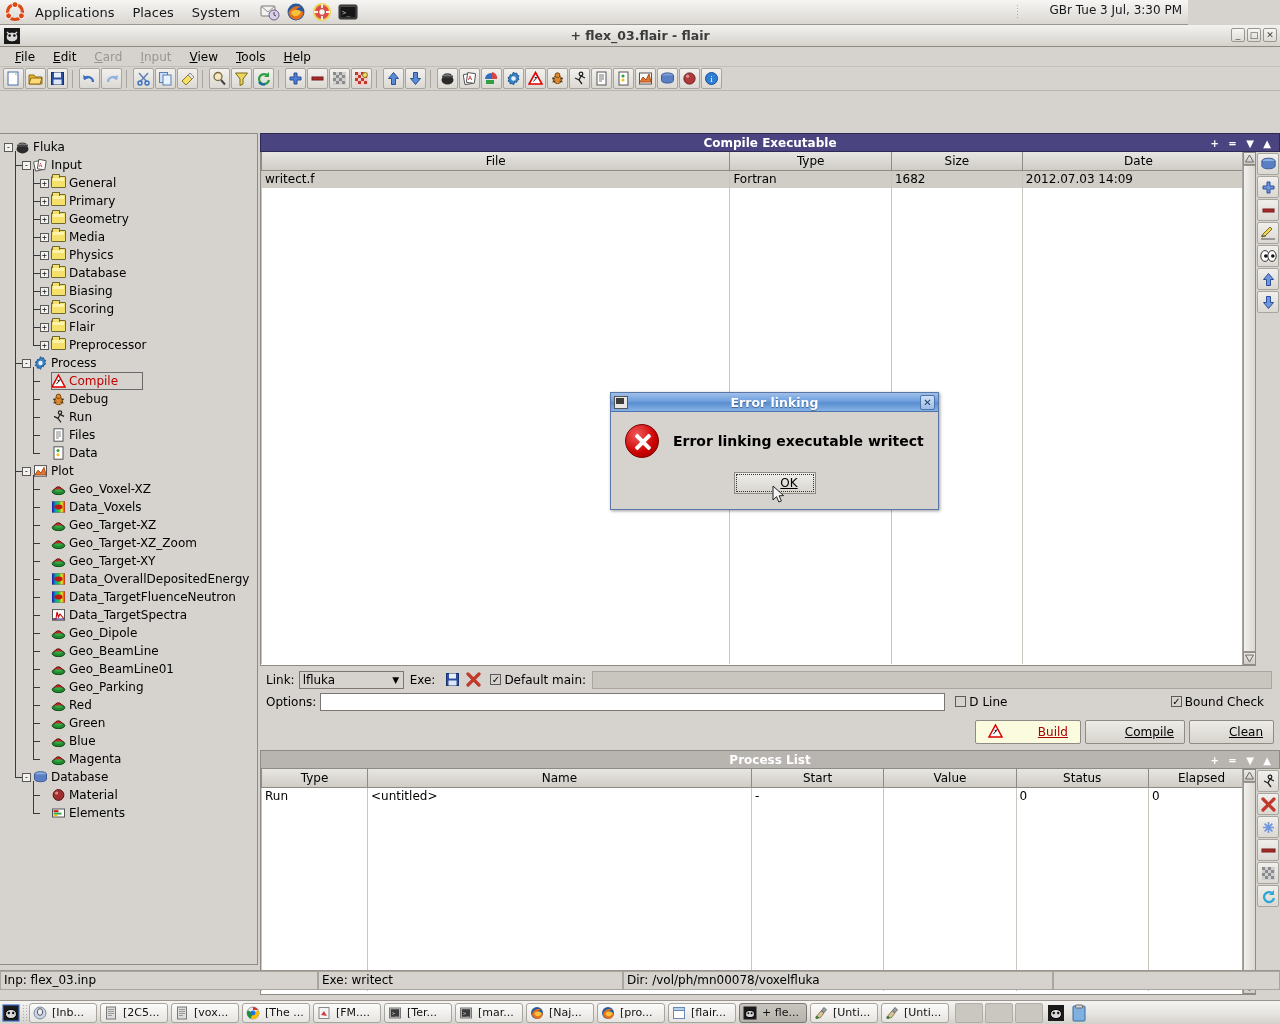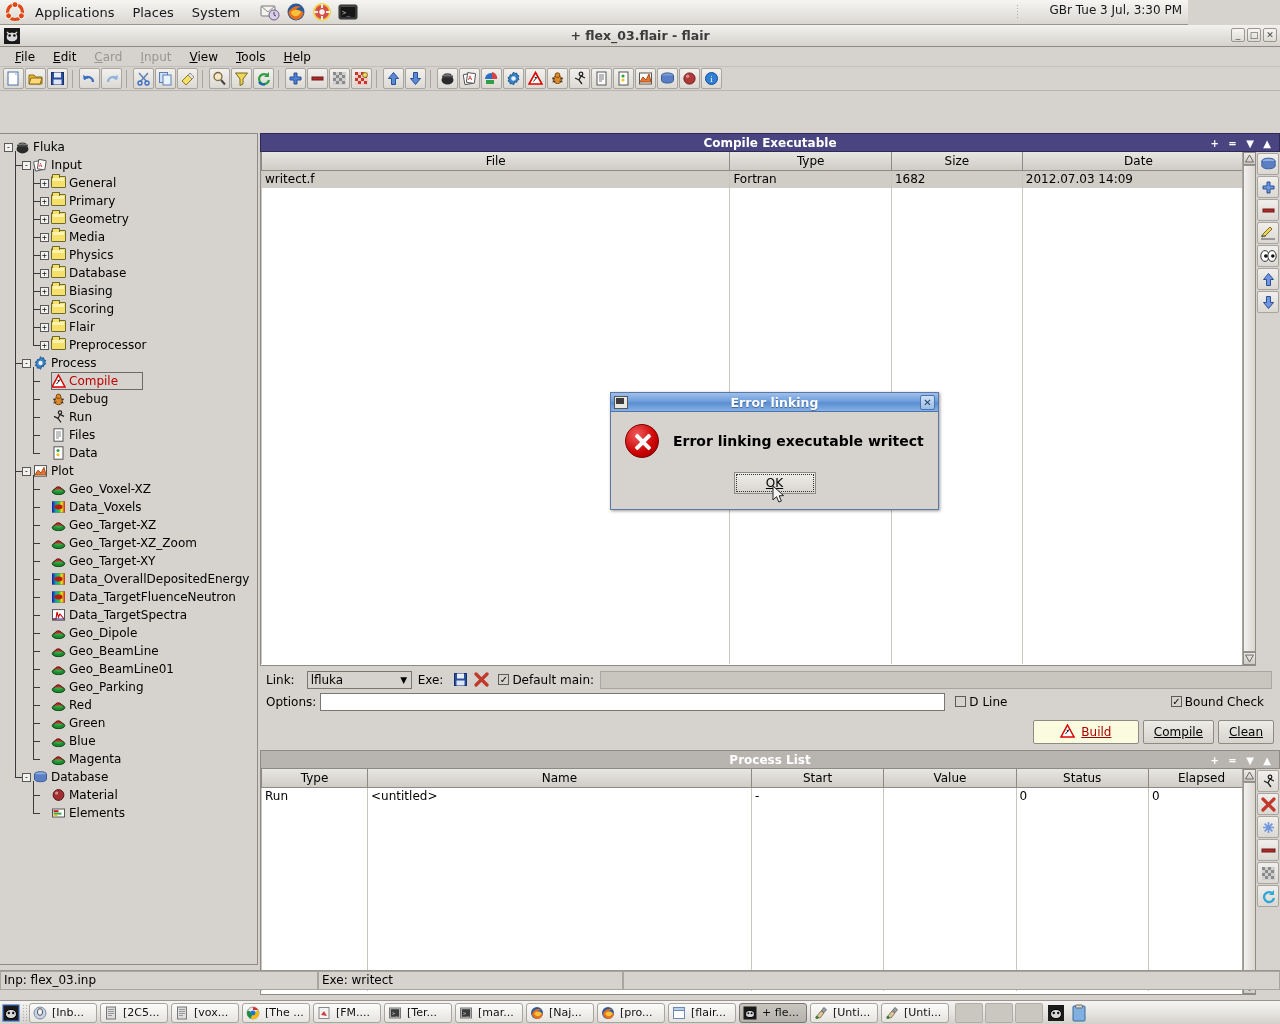--- a/index.html
+++ b/index.html
@@ -268,21 +268,21 @@
   .dlg-btnrow { display:flex; justify-content:center; margin-top:10px; }
   .dlg-ok {
     width:82px;height:22px;
     background:linear-gradient(to bottom,#efedea,#d8d5cf);
     border:1px solid #8e8a84; outline:1px dotted #333; outline-offset:-3px;
     font-size:12px; display:flex;align-items:center;justify-content:center;
   }
   .cursor {
     position:absolute; left:772px; top:460px; width:13px; height:19px; z-index:60;
   }
-  .u { text-decoration:underline; }
+  .u { text-decoration:underline;margin-left:29px; }
 </style>
 </head>
 <body>
 
 <div class="screen">
 
   <div class="gnome-panel">
     <div class="gnome-logo">
       <svg width="22" height="20" viewBox="0 0 22 20">
         <circle cx="11" cy="10" r="7.5" fill="none" stroke="#dd4814" stroke-width="3.2"></circle>
@@ -1076,21 +1076,21 @@
             <div class="sidebtn">
               <svg width="15" height="15">
                   <path d="M7.5 13.5l5-6h-3v-6h-4v6h-3z" fill="#6f96de" stroke="#2a4f96"></path>
                 </svg>
             </div>
           </div>
         </div>
 
         <div class="formarea">
           <div class="frow">
-            <span class="flabel" style="margin-right:12px;">Link:</span>
+            <span class="flabel" style="margin-right:4px;">Link:</span>
             <div class="combo">
               <span>lfluka</span>
               <span class="combo-arrow">▼</span>
             </div>
             <span class="flabel" style="margin:0 4px 0 6px;">Exe:</span>
             <span style="width:18px;height:18px;margin-left:4px;display:inline-flex;align-items:center;justify-content:center;">
               <svg width="15" height="15">
                   <rect x="1.5" y="1.5" width="12" height="12" fill="#2b4f9e" stroke="#16306b"></rect>
                   <rect x="4" y="1.5" width="7" height="5" fill="#e8eefc"></rect>
                   <rect x="3.5" y="8.5" width="8" height="5" fill="#dde6f8"></rect>
@@ -1236,20 +1236,21 @@
             </div>
           </div>
         </div>
 
       </div>
     </div>
 
     <div class="statusbar">
       <div class="scell" style="width:318px;">Inp: flex_03.inp</div>
       <div class="scell" style="width:305px;">Exe: writect</div>
+      <div class="scell" style="width:430px;">Dir: /vol/ph/mn00078/voxelfluka</div>
       <div class="scell" style="flex:1;"></div>
     </div>
 
     <div class="dialog">
       <div class="dlg-title">
         <div class="dlg-icon"></div>
         <div class="t">Error linking</div>
         <div class="dlg-close">✕</div>
       </div>
       <div class="dlg-body">

